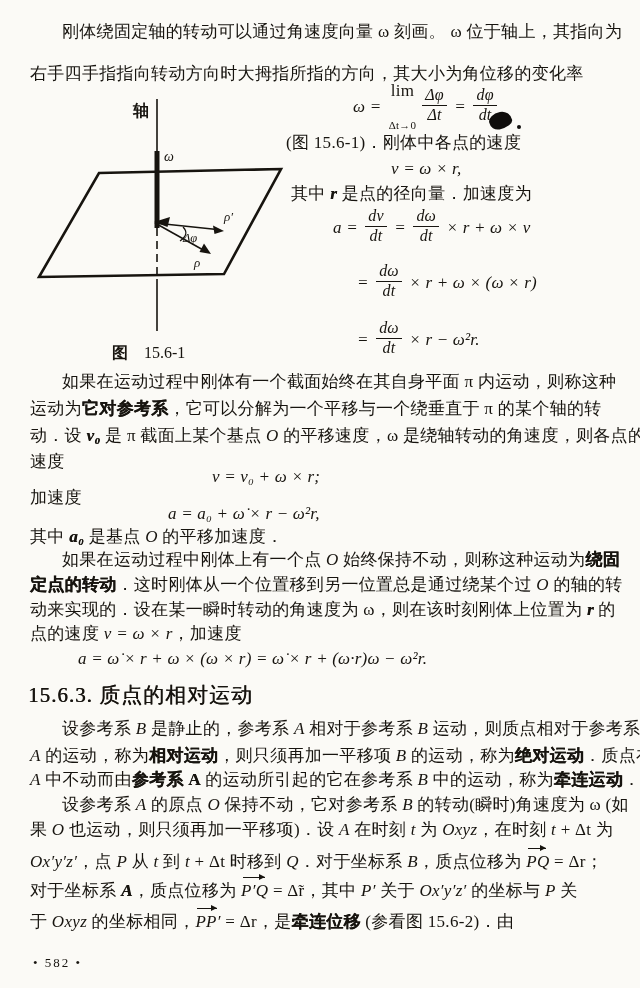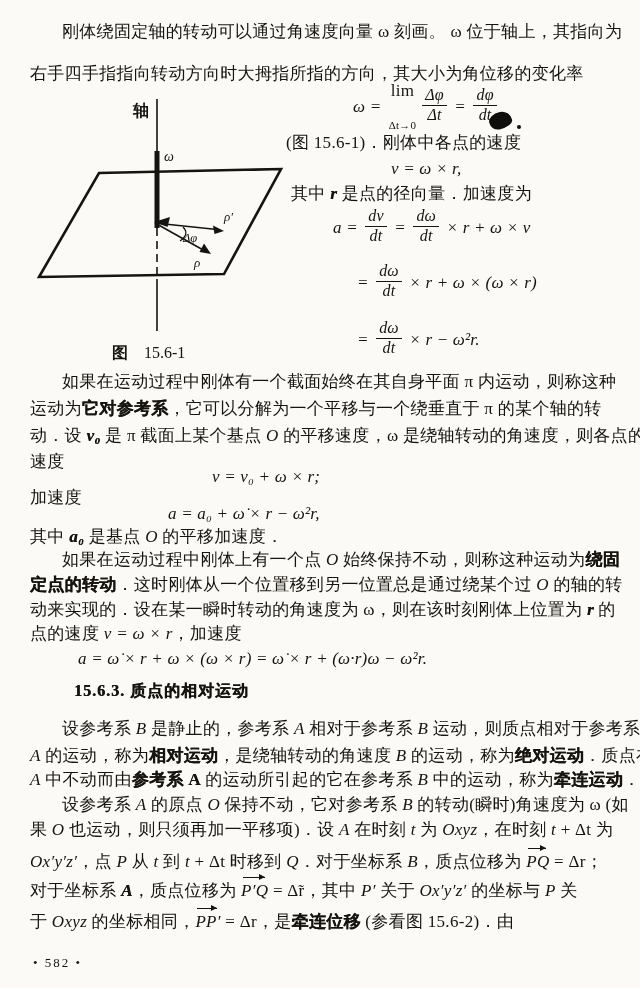--- a/index.html
+++ b/index.html
@@ -15,22 +15,22 @@
   .frac{display:inline-block;vertical-align:middle;text-align:center;margin:0 3px;transform:translateY(-3px);}
   .fnum{display:block;padding:0 3px 1px;border-bottom:1.6px solid #17140f;line-height:1.05;font-size:16px;}
   .fden{display:block;padding:1px 3px 0;line-height:1.05;font-size:16px;}
   .lim{display:inline-block;vertical-align:middle;text-align:center;margin:0 3px;transform:translateY(-2px);}
   .limtop{display:block;line-height:1;font-style:normal;}
   .limsub{display:block;font-size:11px;line-height:1;font-style:normal;margin-top:21px;}
   .vec{position:relative;display:inline-block;}
   .vec::before{content:"";position:absolute;left:6%;right:14%;top:-4px;border-top:1.5px solid currentColor;}
   .vec::after{content:"";position:absolute;right:2%;top:-7.5px;width:0;height:0;
     border:3px solid transparent;border-left:6px solid currentColor;}
-  .heading{position:absolute;font-size:16px;font-weight:bold;letter-spacing:1px;white-space:nowrap;
-    text-shadow:.4px 0 0 currentColor;margin-left:46px;}
+  .heading{position:absolute;font-size:21px;font-weight:normal;letter-spacing:1px;white-space:nowrap;
+    text-shadow:.4px 0 0 currentColor;}
   .footer{position:absolute;font-size:13px;letter-spacing:2px;}
   .blot{position:absolute;background:#100e0c;}
   svg text{font-family:"Liberation Serif","DejaVu Serif",serif;fill:#17140f;}
 </style>
 </head>
 <body>
 
 <div class="line" style="top:22px;left:62px"><span>刚体绕固定轴的转动可以通过角速度向量 ω 刻画。 ω 位于轴上，其指向为</span></div>
 <div class="line" style="top:64px;left:30px"><span>右手四手指指向转动方向时大拇指所指的方向，其大小为角位移的变化率</span></div>
 
@@ -91,21 +91,21 @@
 
 <div class="line" style="top:550px;left:62px"><span>如果在运动过程中刚体上有一个点 </span><span class="seg-i">O</span><span> 始终保持不动，则称这种运动为</span><span class="seg-b">绕固</span></div>
 <div class="line" style="top:575px;left:30px"><span class="seg-b">定点的转动</span><span>．这时刚体从一个位置移到另一位置总是通过绕某个过 </span><span class="seg-i">O</span><span> 的轴的转</span></div>
 <div class="line" style="top:600px;left:30px"><span>动来实现的．设在某一瞬时转动的角速度为 ω，则在该时刻刚体上位置为 </span><span class="seg-b seg-i">r</span><span> 的</span></div>
 <div class="line" style="top:624px;left:30px"><span>点的速度 </span><span class="seg-i">v = ω × r</span><span>，加速度</span></div>
 <div class="line formula" style="top:649px;left:78px">a = ω̇ × r + ω × (ω × r) = ω̇ × r + (ω·r)ω − ω²r.</div>
 
 <div class="heading" style="top:681px;left:28px">15.6.3. 质点的相对运动</div>
 
 <div class="line" style="top:719px;left:62px"><span>设参考系 </span><span class="seg-i">B</span><span> 是静止的，参考系 </span><span class="seg-i">A</span><span> 相对于参考系 </span><span class="seg-i">B</span><span> 运动，则质点相对于参考系</span></div>
-<div class="line" style="top:746px;left:30px"><span class="seg-i">A</span><span> 的运动，称为</span><span class="seg-b">相对运动</span><span>，是绕轴转动的角速度 </span><span class="seg-i">B</span><span> 的运动，称为</span><span class="seg-b">绝对运动</span><span>．质点在</span></div>
+<div class="line" style="top:746px;left:30px"><span class="seg-i">A</span><span> 的运动，称为</span><span class="seg-b">相对运动</span><span>，则只须再加一平移项 </span><span class="seg-i">B</span><span> 的运动，称为</span><span class="seg-b">绝对运动</span><span>．质点在</span></div>
 <div class="line" style="top:770px;left:30px"><span class="seg-i">A</span><span> 中不动而由</span><span class="seg-b">参考系 A</span><span> 的运动所引起的它在参考系 </span><span class="seg-i">B</span><span> 中的运动，称为</span><span class="seg-b">牵连运动</span><span>．</span></div>
 
 <div class="line" style="top:795px;left:62px"><span>设参考系 </span><span class="seg-i">A</span><span> 的原点 </span><span class="seg-i">O</span><span> 保持不动，它对参考系 </span><span class="seg-i">B</span><span> 的转动(瞬时)角速度为 ω (如</span></div>
 <div class="line" style="top:820px;left:30px"><span>果 </span><span class="seg-i">O</span><span> 也运动，则只须再加一平移项)．设 </span><span class="seg-i">A</span><span> 在时刻 </span><span class="seg-i">t</span><span> 为 </span><span class="seg-i">Oxyz</span><span>，在时刻 </span><span class="seg-i">t</span><span> + Δt 为</span></div>
 <div class="line" style="top:852px;left:30px"><span class="seg-i">Ox′y′z′</span><span>，点 </span><span class="seg-i">P</span><span> 从 </span><span class="seg-i">t</span><span> 到 </span><span class="seg-i">t</span><span> + Δt 时移到 </span><span class="seg-i">Q</span><span>．对于坐标系 </span><span class="seg-i">B</span><span>，质点位移为 </span><span class="seg-i vec">PQ</span><span> = Δr；</span></div>
 <div class="line" style="top:881px;left:30px"><span>对于坐标系 </span><span class="seg-b seg-i">A</span><span>，质点位移为 </span><span class="seg-i vec">P′Q</span><span> = Δ̃r，其中 </span><span class="seg-i">P′</span><span> 关于 </span><span class="seg-i">Ox′y′z′</span><span> 的坐标与 </span><span class="seg-i">P</span><span> 关</span></div>
 <div class="line" style="top:912px;left:30px"><span>于 </span><span class="seg-i">Oxyz</span><span> 的坐标相同，</span><span class="seg-i vec">PP′</span><span> = Δr，是</span><span class="seg-b">牵连位移</span><span> (参看图 15.6-2)．由</span></div>
 
 <div class="footer" style="top:955px;left:33px">• 582 •</div>
 

